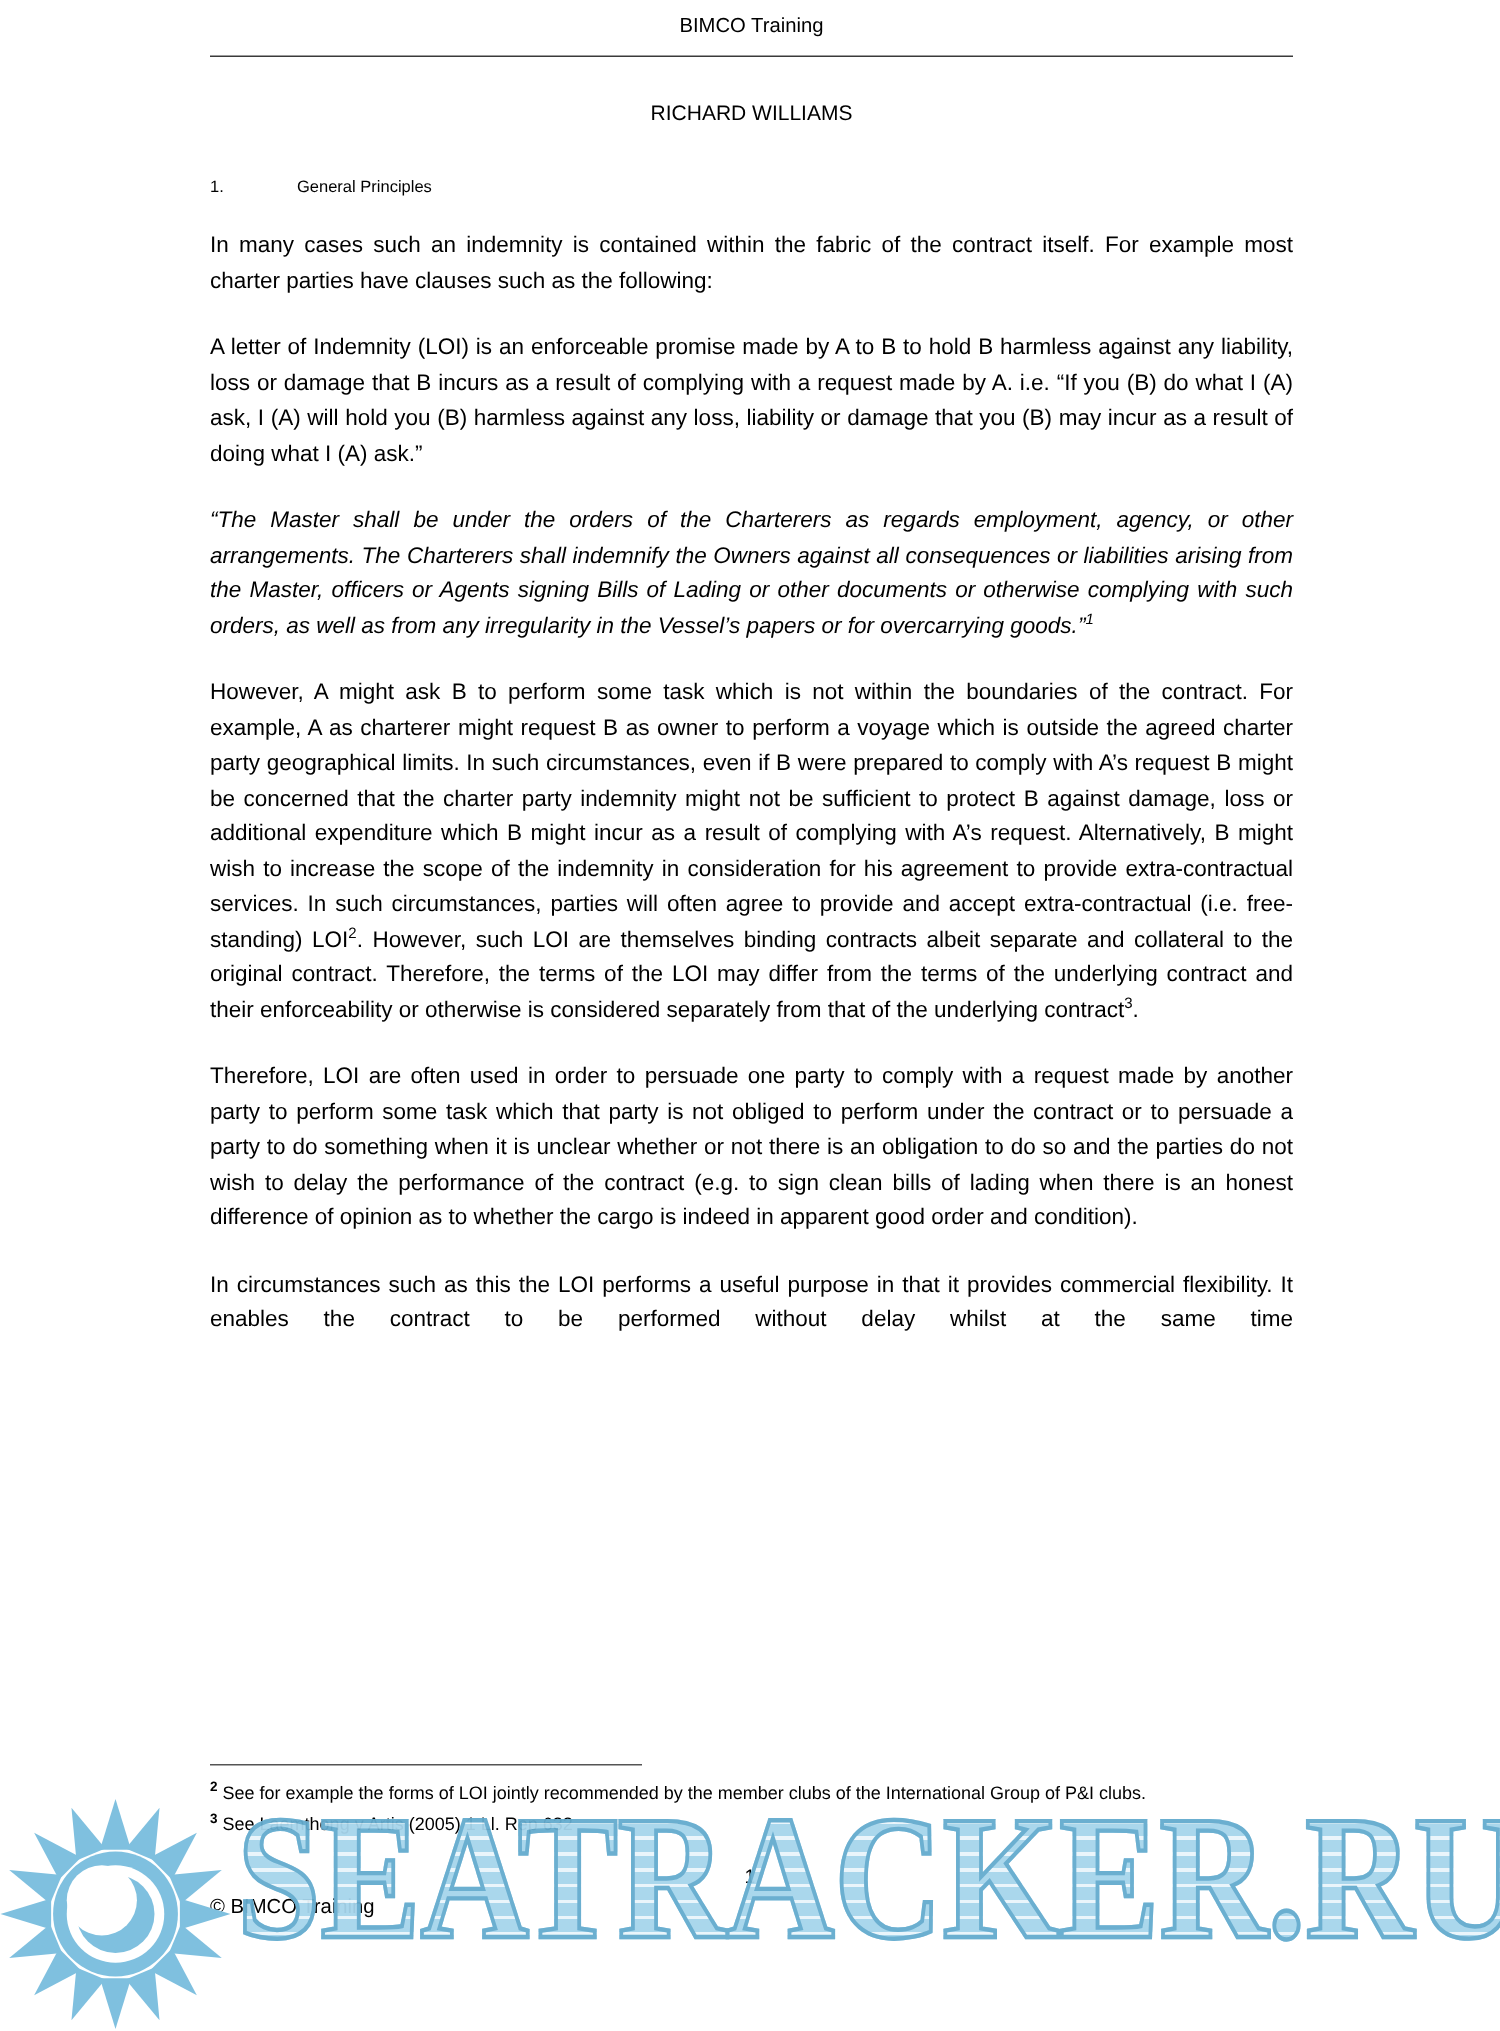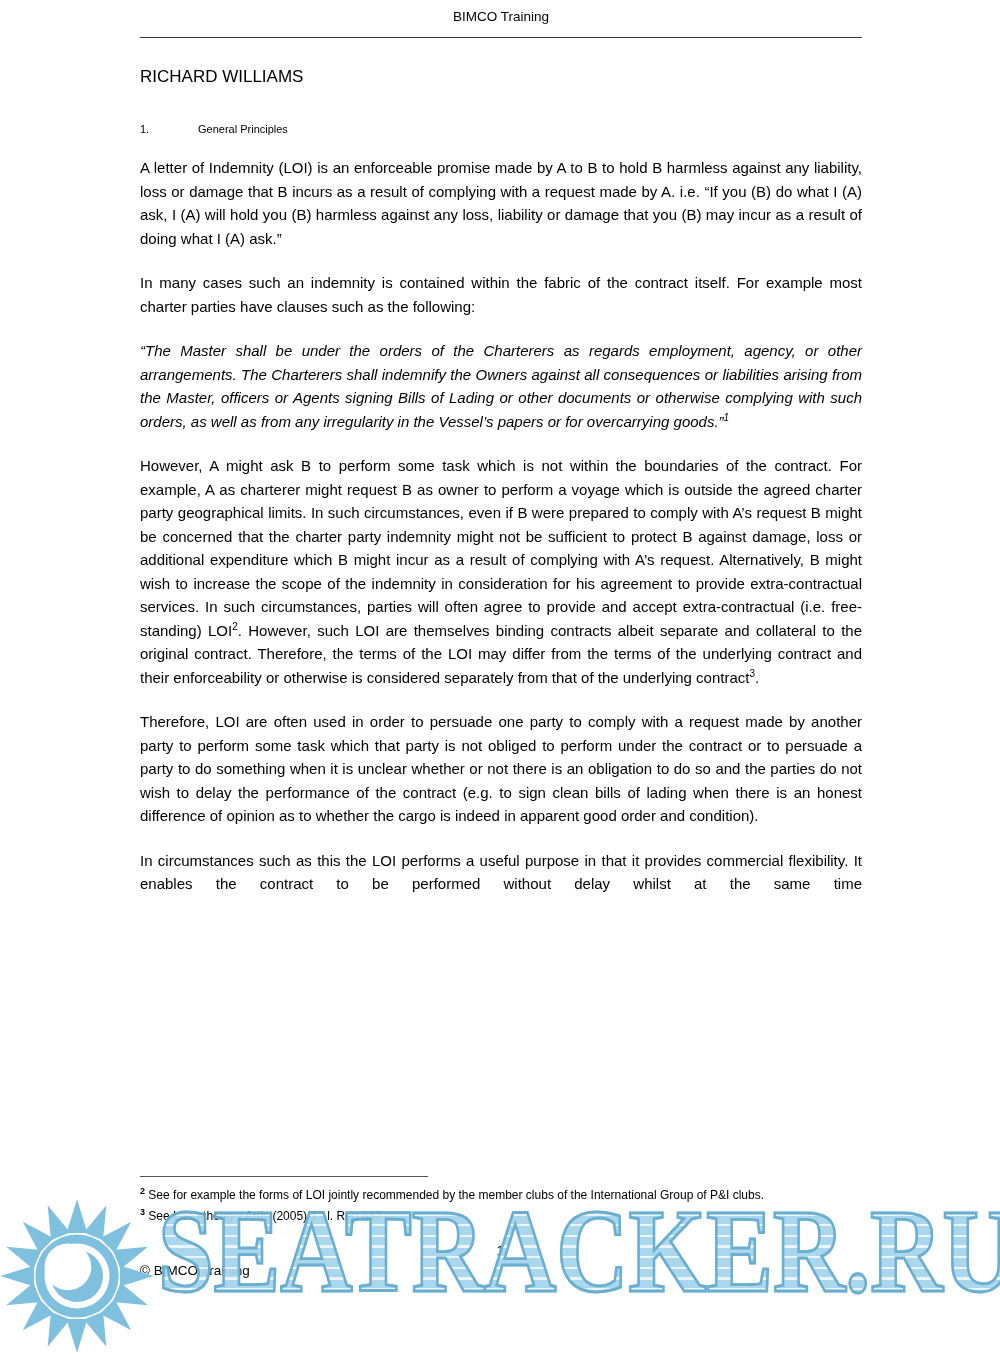--- a/index.html
+++ b/index.html
@@ -22,21 +22,22 @@
   .content { margin:0 138px 0 140px; }
   .doc-title {
     margin-top:26px;
     text-align:center;
     font-size:17.5px;
     font-weight:bold;
     letter-spacing:0.4px;
   }
   .doc-author {
     margin-top:29px;
-    font-size:17px;
+    text-align:center;
+    font-size:14px;
   }
   p.body-text {
     margin-top:21px;
     font-size:15px;
     line-height:23.5px;
     text-align:justify;
   }
   p.italic { font-style:italic; }
   .section-heading {
     margin-top:36px;
@@ -110,23 +111,23 @@
   <div class="content">
 
 
     <div class="doc-author">RICHARD WILLIAMS</div>
 
 
     <div class="section-heading">
       <span class="sec-num">1.</span><span>General Principles</span>
     </div>
 
+    <p class="body-text">In many cases such an indemnity is contained within the fabric of the contract itself. For example most charter parties have clauses such as the following:</p>
+
     <p class="body-text">A letter of Indemnity (LOI) is an enforceable promise made by A to B to hold B harmless against any liability, loss or damage that B incurs as a result of complying with a request made by A. i.e. “If you (B) do what I (A) ask, I (A) will hold you (B) harmless against any loss, liability or damage that you (B) may incur as a result of doing what I (A) ask.”</p>
-
-    <p class="body-text">In many cases such an indemnity is contained within the fabric of the contract itself. For example most charter parties have clauses such as the following:</p>
 
     <p class="body-text italic"><span>“The Master shall be under the orders of the Charterers as regards employment, agency, or other arrangements. The Charterers shall indemnify the Owners against all consequences or liabilities arising from the Master, officers or Agents signing Bills of Lading or other documents or otherwise complying with such orders, as well as from any irregularity in the Vessel’s papers or for overcarrying goods.”</span><sup class="fn-ref">1</sup></p>
 
     <p class="body-text"><span>However, A might ask B to perform some task which is not within the boundaries of the contract. For example, A as charterer might request B as owner to perform a voyage which is outside the agreed charter party geographical limits. In such circumstances, even if B were prepared to comply with A’s request B might be concerned that the charter party indemnity might not be sufficient to protect B against damage, loss or additional expenditure which B might incur as a result of complying with A’s request. Alternatively, B might wish to increase the scope of the indemnity in consideration for his agreement to provide extra-contractual services. In such circumstances, parties will often agree to provide and accept extra-contractual (i.e. free-standing) LOI</span><sup class="fn-ref">2</sup><span>. However, such LOI are themselves binding contracts albeit separate and collateral to the original contract. Therefore, the terms of the LOI may differ from the terms of the underlying contract and their enforceability or otherwise is considered separately from that of the underlying contract</span><sup class="fn-ref">3</sup><span>.</span></p>
 
     <p class="body-text">Therefore, LOI are often used in order to persuade one party to comply with a request made by another party to perform some task which that party is not obliged to perform under the contract or to persuade a party to do something when it is unclear whether or not there is an obligation to do so and the parties do not wish to delay the performance of the contract (e.g. to sign clean bills of lading when there is an honest difference of opinion as to whether the cargo is indeed in apparent good order and condition).</p>
 
     <p class="body-text justify-all">In circumstances such as this the LOI performs a useful purpose in that it provides commercial flexibility. It enables the contract to be performed without delay whilst at the same time</p>
 
   </div>

